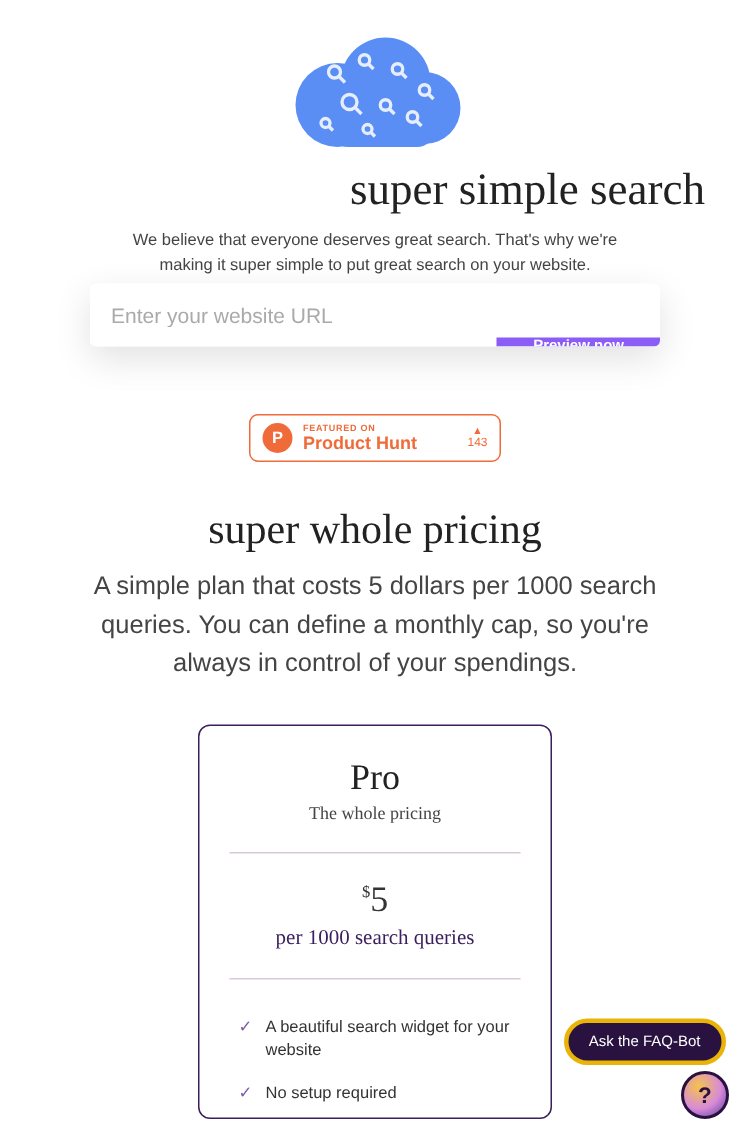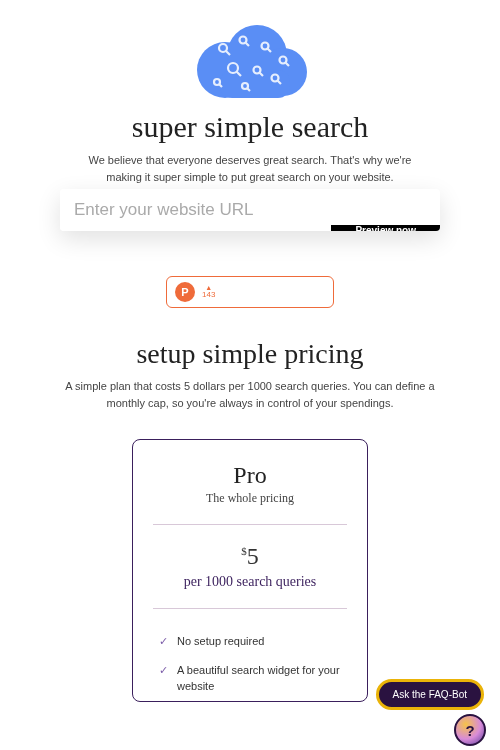--- a/index.html
+++ b/index.html
@@ -22,20 +22,21 @@
     margin: 0 auto 5px;
     position: relative;
   }
   .cloud svg { width: 100%; height: 100%; }
   .title {
     font-family: "Comic Sans MS", "Chalkboard SE", cursive;
     font-size: 30px;
     font-weight: 400;
     color: #222;
     margin-bottom: 8px;
+    text-align: right;
   }
   .subtitle {
     font-size: 11px;
     color: #444;
     line-height: 1.5;
     max-width: 330px;
     margin: 0 auto 4px;
   }
   .input-row {
     display: flex;
@@ -44,27 +45,27 @@
     box-shadow: 0 8px 25px rgba(0,0,0,0.12);
     max-width: 380px;
     margin: 0 auto;
     overflow: hidden;
     height: 42px;
   }
   .url-input {
     flex: 1;
     border: none;
     padding: 0 14px;
-    font-size: 17px;
+    font-size: 14px;
     color: #666;
     outline: none;
   }
   .url-input::placeholder { color: #aaa; }
   .preview-btn {
-    background: #000000;
+    background: #8b5cf6;
     color: #fff;
     border: none;
     padding: 0 24px;
     font-size: 10px;
     font-weight: 600;
     cursor: pointer;
     margin-top: 36px;
   }
   .ph-badge {
     display: flex;
@@ -89,21 +90,21 @@
   .ph-up .tri { font-size: 7px; display:block; }
   .pricing-head { text-align: center; padding: 0 30px; }
   .pricing-title {
     font-family: "Comic Sans MS", "Chalkboard SE", cursive;
     font-size: 28px;
     font-weight: 400;
     color: #222;
     margin-bottom: 8px;
   }
   .pricing-sub {
-    font-size: 11px;
+    font-size: 17px;
     color: #444;
     line-height: 1.5;
     max-width: 380px;
     margin: 0 auto 28px;
   }
   .plan-card {
     border: 1.5px solid #3a1f5c;
     border-radius: 8px;
     width: 236px;
     margin: 4px auto;
@@ -240,42 +241,46 @@
   <h1 class="title">super simple search</h1>
   <p class="subtitle">We believe that everyone deserves great search. That's why we're making it super simple to put great search on your website.</p>
   <div class="input-row">
     <input class="url-input" type="text" placeholder="Enter your website URL" style="">
     <button class="preview-btn">Preview now</button>
   </div>
 </div>
 
 <div class="ph-badge">
   <div class="ph-logo">P</div>
+  <div class="ph-text">
+    <div class="ph-featured">FEATURED ON</div>
+    <div class="ph-name">Product Hunt</div>
+  </div>
   <div class="ph-up">
     <span class="tri">▲</span>
     <span>143</span>
   </div>
 </div>
 
 <div class="pricing-head">
-  <h2 class="pricing-title">setup simple pricing</h2>
+  <h2 class="pricing-title">super whole pricing</h2>
   <p class="pricing-sub">A simple plan that costs 5 dollars per 1000 search queries. You can define a monthly cap, so you're always in control of your spendings.</p>
 </div>
 
 <div class="plan-card">
   <div class="plan-name">Pro</div>
   <div class="plan-tag">The whole pricing</div>
   <hr class="divider">
   <div class="price-row">
     <span class="price-dollar">$</span><span class="price-amount">5</span>
   </div>
   <div class="price-unit">per 1000 search queries</div>
   <hr class="divider">
   <ul class="features">
+    <li>A beautiful search widget for your website</li>
     <li>No setup required</li>
-    <li>A beautiful search widget for your website</li>
   </ul>
 </div>
 
 <button class="faq-pill">Ask the FAQ-Bot</button>
 <div class="faq-circle">
   <span>?</span>
 </div>
 
 </body></html>

